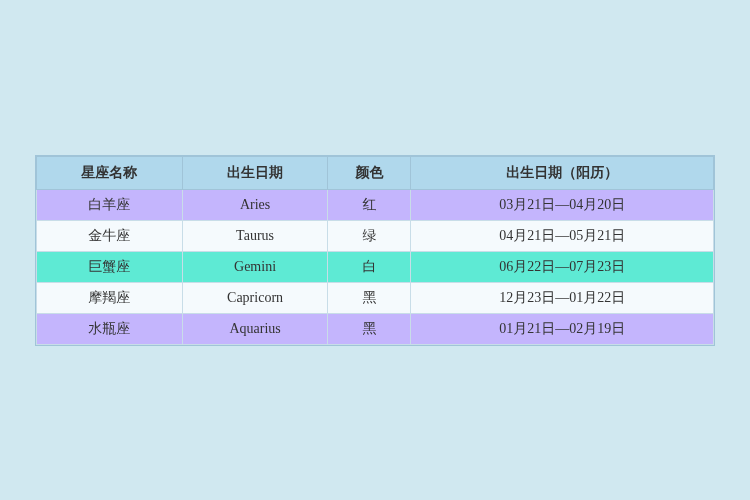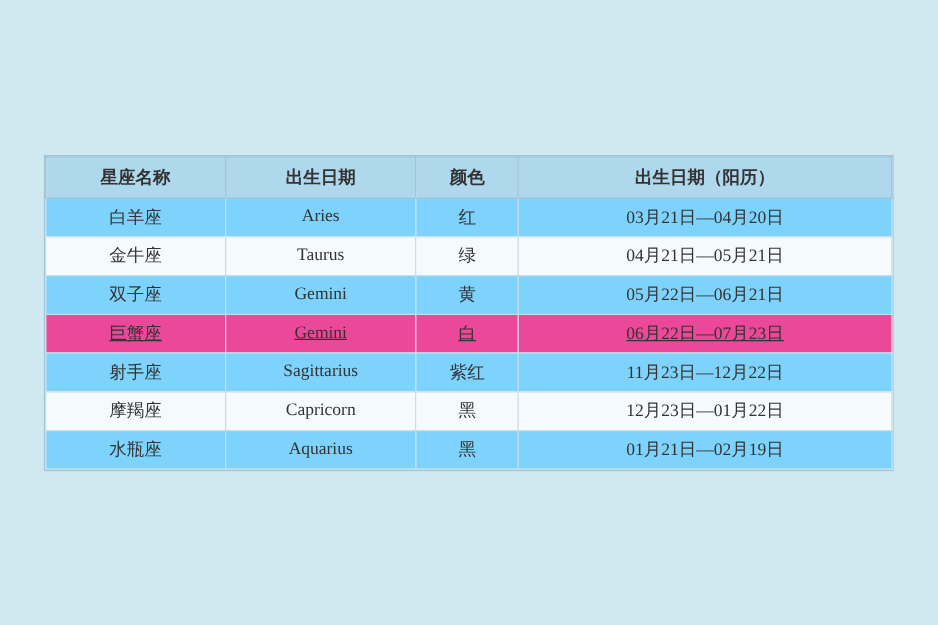--- a/index.html
+++ b/index.html
@@ -31,28 +31,27 @@
       border: 1px solid #a0c4d8;
       font-size: 14px;
       margin-left: 10px;
     }
     td {
       text-align: center;
       padding: 6px 4px;
       border: 1px solid #c8dde8;
       color: #333;
       font-size: 14px;
-      background: #7dd3fc;
+      background: #c4b5fd;
     }
     tr:nth-child(even) td {
       background: #f5fafd;
     }
     tr.highlight td {
-      background: #ec4899;
-      text-decoration: underline;
+      background: #5eead4;
     }
   </style>
 </head>
 <body>
 
 <div class="container">
   <table>
     <thead>
       <tr>
         <th>星座名称</th>
@@ -67,37 +66,25 @@
           <td>Aries</td>
           <td>红</td>
           <td>03月21日—04月20日</td>
         </tr>
         <tr>
           <td>金牛座</td>
           <td>Taurus</td>
           <td>绿</td>
           <td>04月21日—05月21日</td>
         </tr>
-        <tr>
-          <td>双子座</td>
-          <td>Gemini</td>
-          <td>黄</td>
-          <td>05月22日—06月21日</td>
-        </tr>
         <tr class="highlight">
           <td>巨蟹座</td>
           <td>Gemini</td>
           <td>白</td>
           <td>06月22日—07月23日</td>
-        </tr>
-        <tr>
-          <td>射手座</td>
-          <td>Sagittarius</td>
-          <td>紫红</td>
-          <td>11月23日—12月22日</td>
         </tr>
         <tr>
           <td>摩羯座</td>
           <td>Capricorn</td>
           <td>黑</td>
           <td>12月23日—01月22日</td>
         </tr>
         <tr>
           <td>水瓶座</td>
           <td>Aquarius</td>

